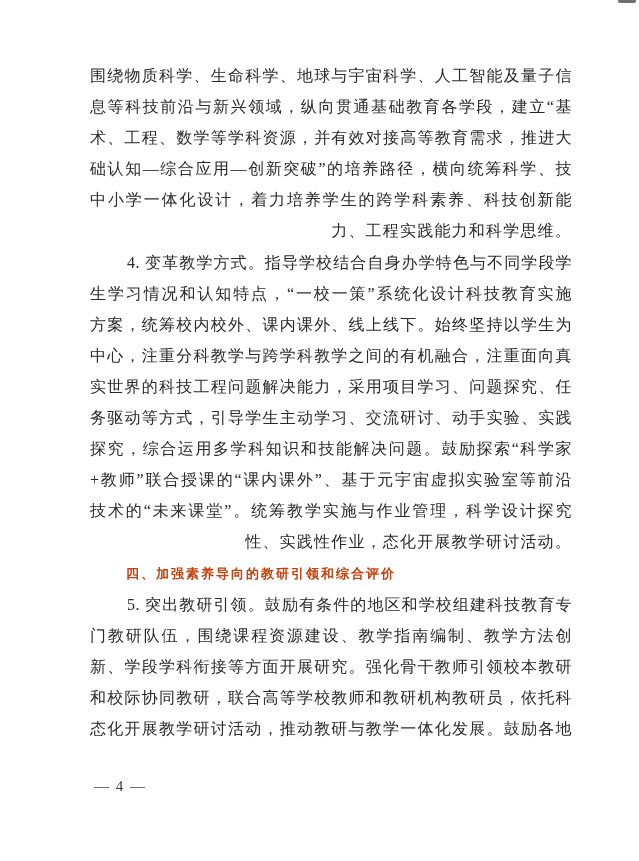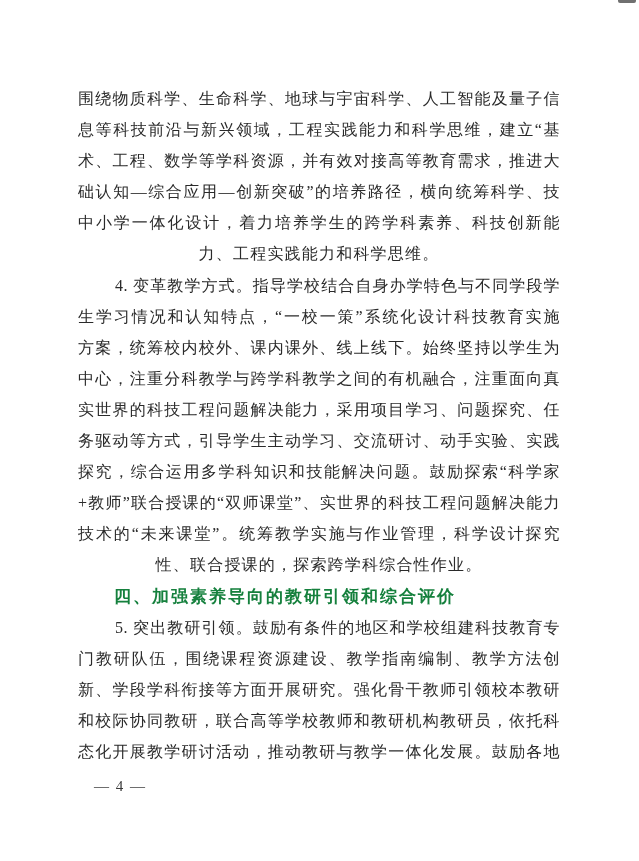--- a/index.html
+++ b/index.html
@@ -10,50 +10,49 @@
     background: #ffffff;
     overflow: hidden;
   }
   body {
     position: relative;
     font-family: "Liberation Serif", "DejaVu Serif", serif;
     color: #2a2a2a;
   }
   .doc {
     position: absolute;
-    left: 78px;
+    left: 90px;
     top: 60px;
     width: 482px;
-    margin-top: 23px;
   }
   .line {
     height: 31.1px;
     line-height: 31.1px;
     font-size: 16px;
     letter-spacing: 0.5px;
     overflow: hidden;
   }
   .line.jst {
     text-align: justify;
     text-align-last: justify;
   }
   .line.end {
-    text-align: center;
+    text-align: right;
     letter-spacing: 1.2px;
   }
   .line.ind {
     text-indent: 37px;
   }
   .line.heading {
     font-family: "Liberation Sans", "DejaVu Sans", sans-serif;
     font-weight: 700;
-    font-size: 17px;
+    font-size: 13px;
     letter-spacing: 2px;
     text-indent: 36px;
-    color: #15803d;
+    color: #c2410c;
   }
   .page-footer {
     position: absolute;
     left: 94px;
     top: 778px;
     font-size: 15px;
     letter-spacing: 1.5px;
     color: #3a3a3a;
     font-family: "Liberation Serif", "DejaVu Serif", serif;
   }
@@ -70,38 +69,38 @@
 </style>
 </head>
 <body>
 
 <div class="corner-artifact"></div>
 
 <main class="doc">
 
   <section>
     <div class="line jst">围绕物质科学、生命科学、地球与宇宙科学、人工智能及量子信</div>
-    <div class="line jst">息等科技前沿与新兴领域，工程实践能力和科学思维，建立“基</div>
+    <div class="line jst">息等科技前沿与新兴领域，纵向贯通基础教育各学段，建立“基</div>
     <div class="line jst">术、工程、数学等学科资源，并有效对接高等教育需求，推进大</div>
     <div class="line jst">础认知—综合应用—创新突破”的培养路径，横向统筹科学、技</div>
     <div class="line jst">中小学一体化设计，着力培养学生的跨学科素养、科技创新能</div>
     <div class="line end">力、工程实践能力和科学思维。</div>
   </section>
 
   <section>
     <div class="line jst ind">4. 变革教学方式。指导学校结合自身办学特色与不同学段学</div>
     <div class="line jst">生学习情况和认知特点，“一校一策”系统化设计科技教育实施</div>
     <div class="line jst">方案，统筹校内校外、课内课外、线上线下。始终坚持以学生为</div>
     <div class="line jst">中心，注重分科教学与跨学科教学之间的有机融合，注重面向真</div>
     <div class="line jst">实世界的科技工程问题解决能力，采用项目学习、问题探究、任</div>
     <div class="line jst">务驱动等方式，引导学生主动学习、交流研讨、动手实验、实践</div>
     <div class="line jst">探究，综合运用多学科知识和技能解决问题。鼓励探索“科学家</div>
-    <div class="line jst">+教师”联合授课的“双师课堂”、实世界的科技工程问题解决能力</div>
+    <div class="line jst">+教师”联合授课的“课内课外”、基于元宇宙虚拟实验室等前沿</div>
     <div class="line jst">技术的“未来课堂”。统筹教学实施与作业管理，科学设计探究</div>
-    <div class="line end">性、联合授课的，探索跨学科综合性作业。</div>
+    <div class="line end">性、实践性作业，态化开展教学研讨活动。</div>
   </section>
 
   <div class="line heading">四、加强素养导向的教研引领和综合评价</div>
 
   <section>
     <div class="line jst ind">5. 突出教研引领。鼓励有条件的地区和学校组建科技教育专</div>
     <div class="line jst">门教研队伍，围绕课程资源建设、教学指南编制、教学方法创</div>
     <div class="line jst">新、学段学科衔接等方面开展研究。强化骨干教师引领校本教研</div>
     <div class="line jst">和校际协同教研，联合高等学校教师和教研机构教研员，依托科</div>
     <div class="line jst">态化开展教学研讨活动，推动教研与教学一体化发展。鼓励各地</div>

